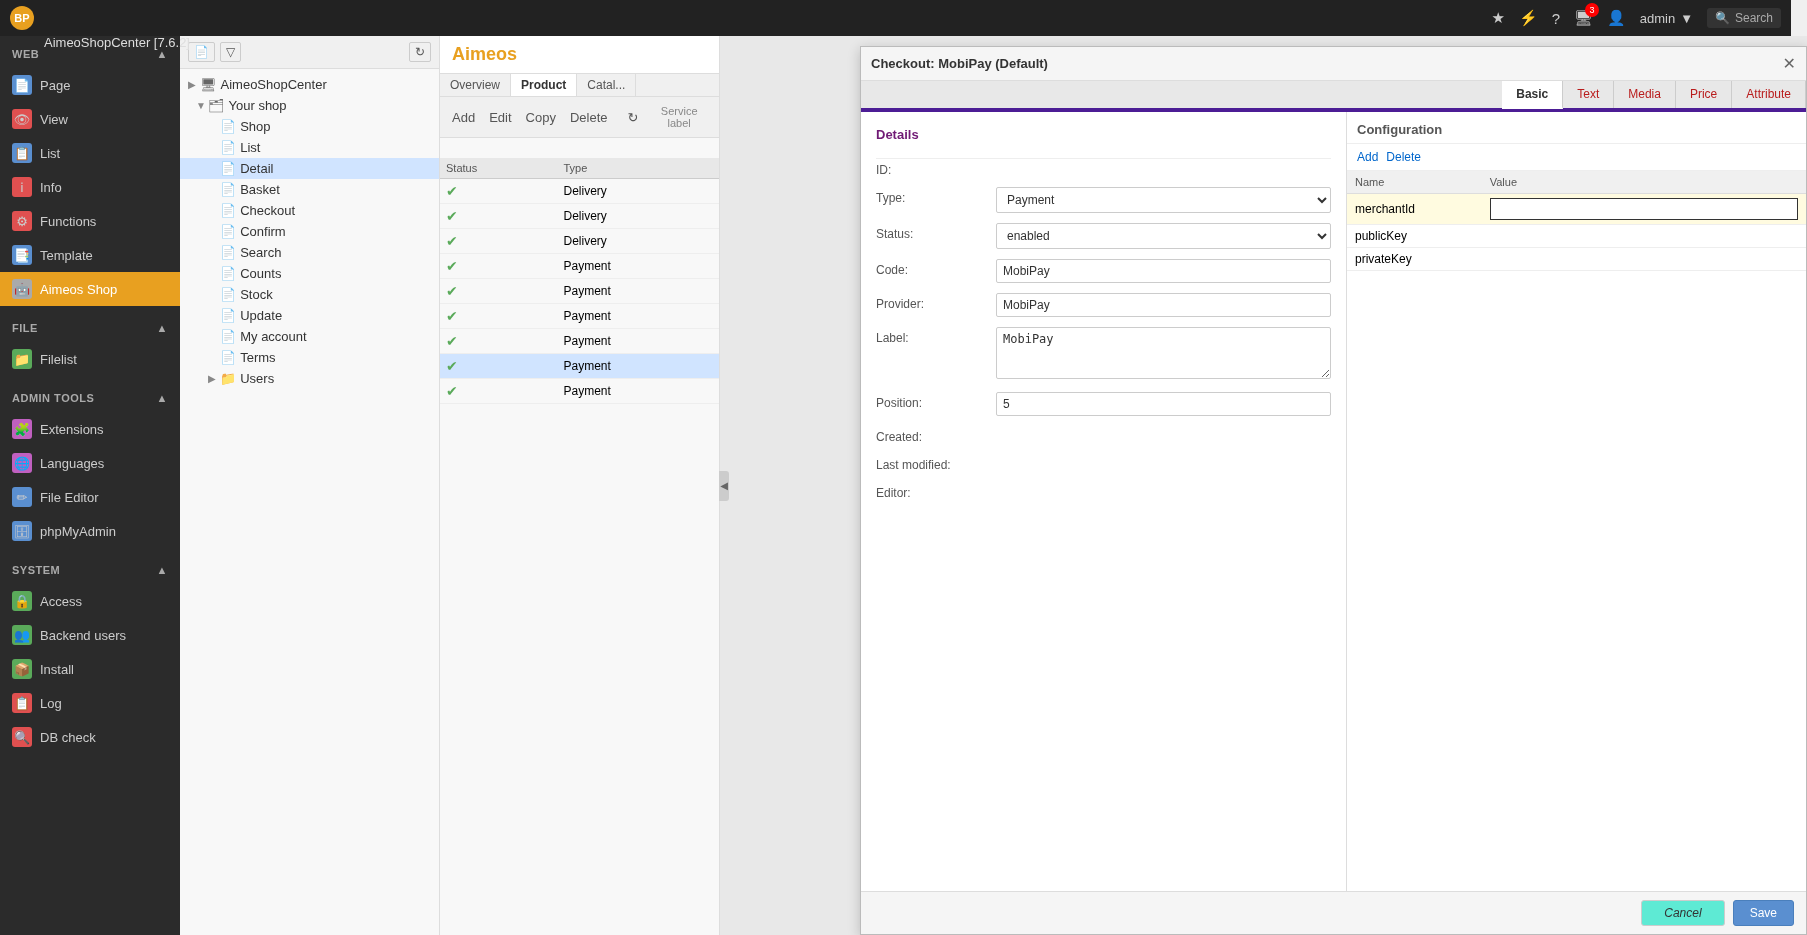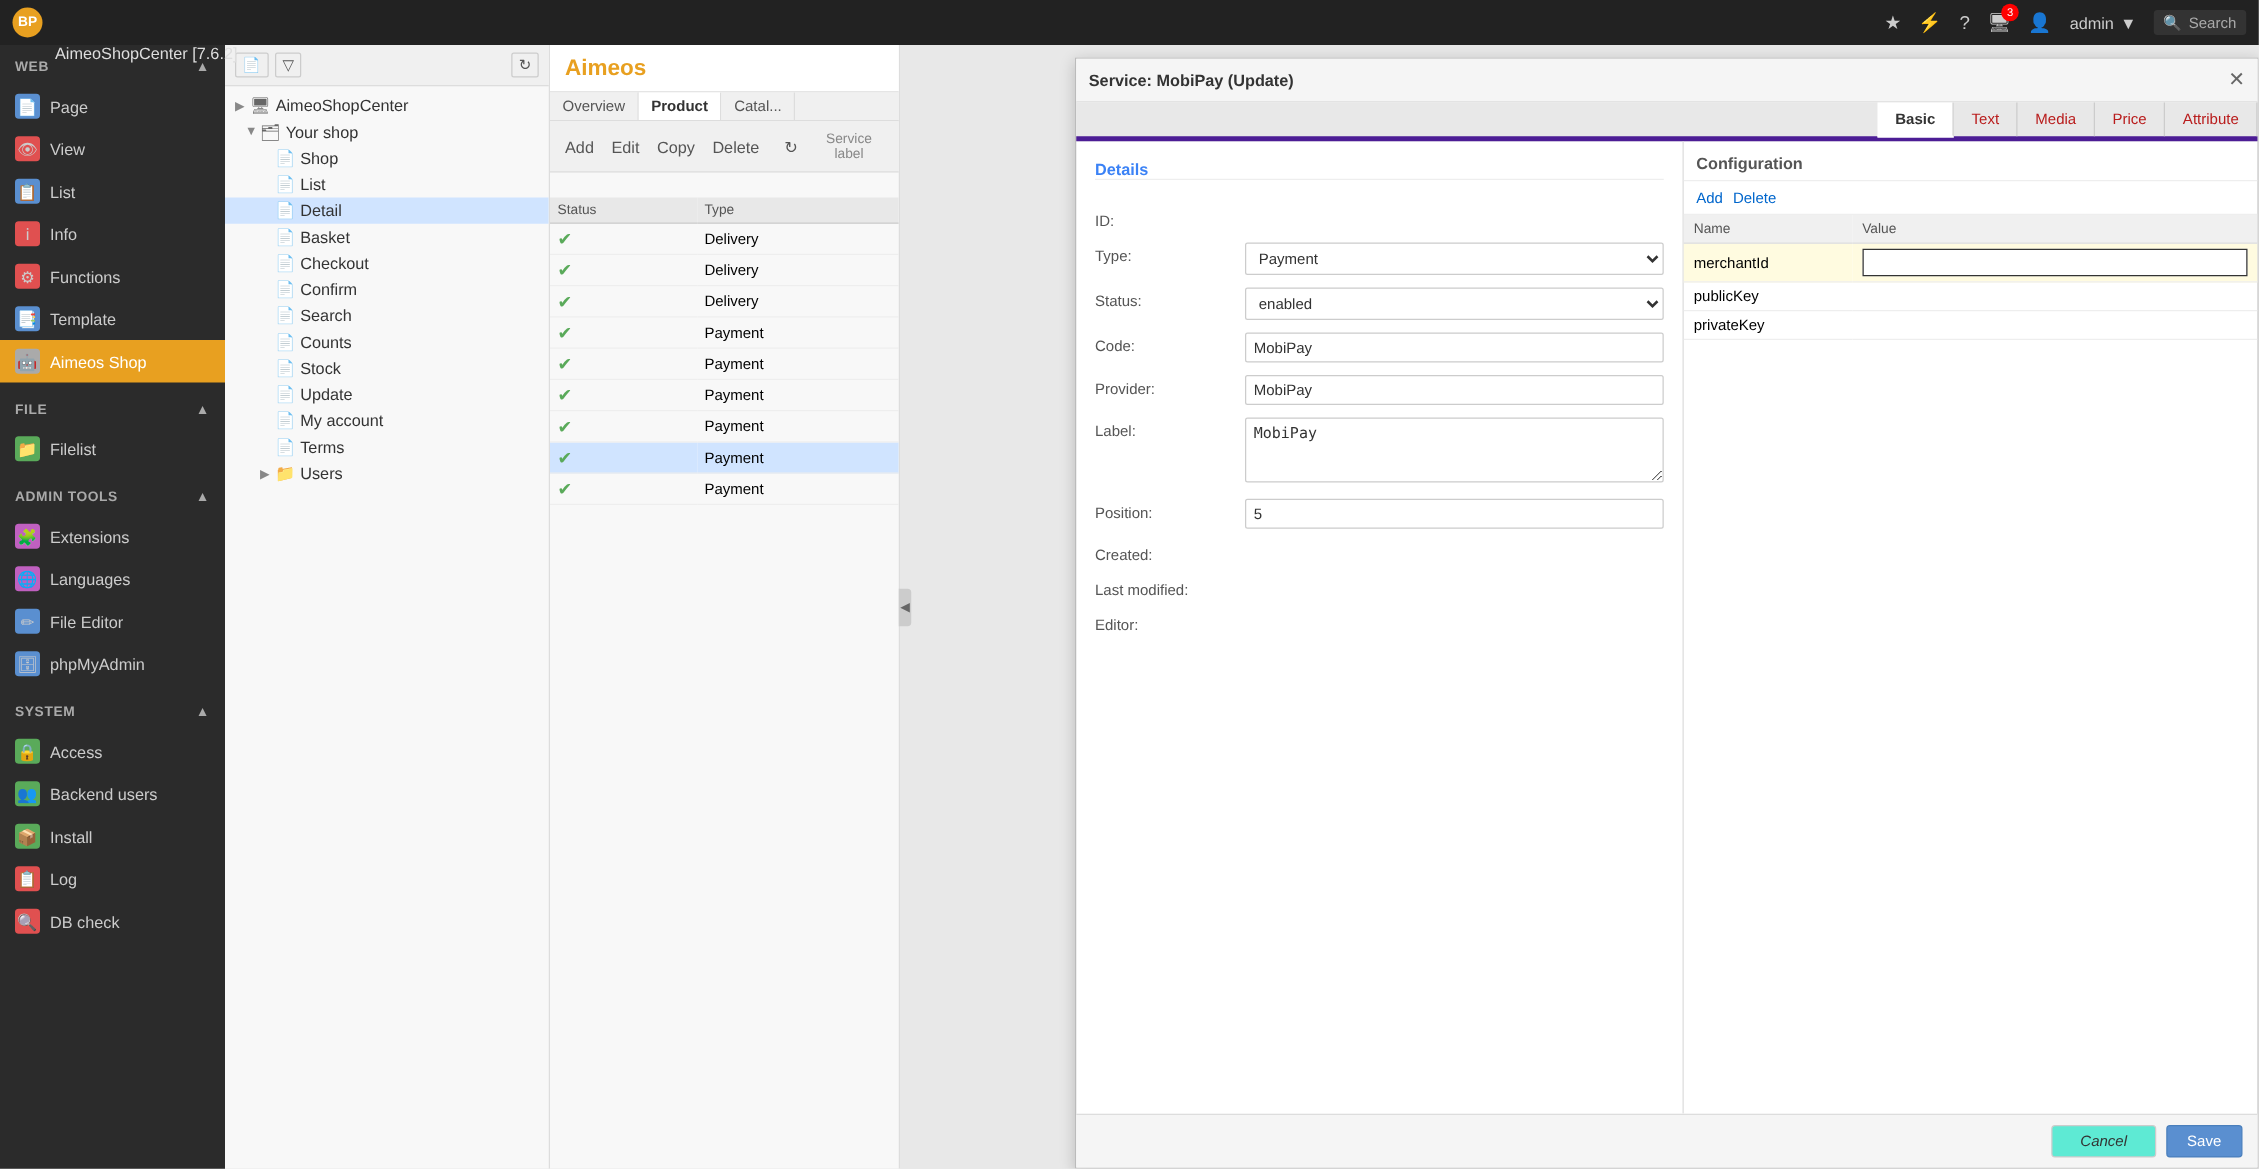--- a/index.html
+++ b/index.html
@@ -1,21 +1,21 @@
 <!DOCTYPE html>
 <html><head>
   <meta charset="utf-8">
   <style>
     * { box-sizing: border-box; margin: 0; padding: 0; }
     body { font-family: Arial, sans-serif; font-size: 13px; background: #f0f0f0; overflow: hidden; width: 1807px; height: 935px; }
 
     
     .topbar {
       display: flex; align-items: center; background: #222; color: #fff;
-      height: 36px; padding: 0 10px; gap: 10px; position: fixed; top: 0; left: 0; right: 0; z-index: 1000;
+      height: 36px; padding: 0 10px; gap: 10px; position: fixed; top: 0; left: 0; right: 16px; z-index: 1000;
     }
     .topbar-logo { background: #e8a020; border-radius: 50%; width: 24px; height: 24px; display: flex; align-items: center; justify-content: center; font-weight: bold; font-size: 11px; color: #fff; flex-shrink: 0; }
     .topbar-title { font-size: 13px; color: #ddd; flex: 1; margin-top: 48px; }
     .topbar-icons { display: flex; align-items: center; gap: 14px; color: #ccc; font-size: 15px; }
     .topbar-icons span { cursor: pointer; }
     .topbar-badge { position: relative; }
     .topbar-badge .badge { position: absolute; top: -6px; right: -6px; background: red; color: #fff; border-radius: 50%; width: 14px; height: 14px; font-size: 9px; display: flex; align-items: center; justify-content: center; }
     .topbar-user { display: flex; align-items: center; gap: 5px; color: #ccc; font-size: 13px; cursor: pointer; }
     .topbar-search { display: flex; align-items: center; gap: 5px; background: #333; border-radius: 3px; padding: 3px 8px; color: #aaa; font-size: 12px; }
 
@@ -122,21 +122,21 @@
     }
     .modal-tab {
       padding: 6px 14px; font-size: 12px; cursor: pointer; color: #b91c1c;
       border-right: 1px solid #ccc;
     }
     .modal-tab.active { background: #fff; color: #333; font-weight: bold; border-bottom: 2px solid #fff; margin-bottom: -1px; }
     .modal-body { display: flex; flex: 1; overflow: hidden; }
 
     
     .details-section { flex: 1; padding: 15px; overflow-y: auto; }
-    .details-section h3 { font-size: 13px; font-weight: bold; color: #3b82f6; margin-bottom: 22px; padding-bottom: 0; border-bottom: 1px solid #eee; }
+    .details-section h3 { font-size: 13px; font-weight: bold; color: #701a75; margin-bottom: 0; padding-bottom: 16px; border-bottom: 1px solid #eee; }
     .field-row { display: flex; align-items: flex-start; margin-bottom: 10px; }
     .field-label { width: 120px; font-size: 12px; color: #555; padding-top: 4px; flex-shrink: 0; }
     .field-value { flex: 1; }
     .field-value input[type=text], .field-value select, .field-value textarea {
       width: 100%; border: 1px solid #ccc; border-radius: 2px; padding: 4px 6px; font-size: 12px; color: #333;
     }
     .field-value textarea { resize: vertical; min-height: 50px; }
     .field-value select { background: #fff; cursor: pointer; }
 
     
@@ -471,21 +471,21 @@
       </table>
     </div>
 
     <div class="collapse-handle">◀</div>
   </div>
 
   <div style="flex:1;position:relative;background:#e8e8e8;overflow:hidden;">
 
     <div class="modal-dialog">
       <div class="modal-header">
-        <span>Service: MobiPay (Update)</span>
+        <span>Checkout: MobiPay (Default)</span>
         <button class="modal-close">✕</button>
       </div>
       <div class="modal-tabs">
         <div class="modal-tab active">
           <span>Basic</span>
         </div>
         <div class="modal-tab">
           <span>Text</span>
         </div>
         <div class="modal-tab">

